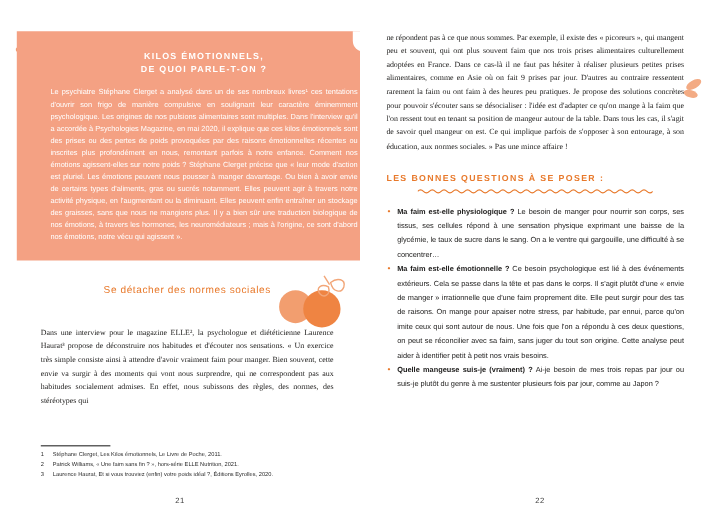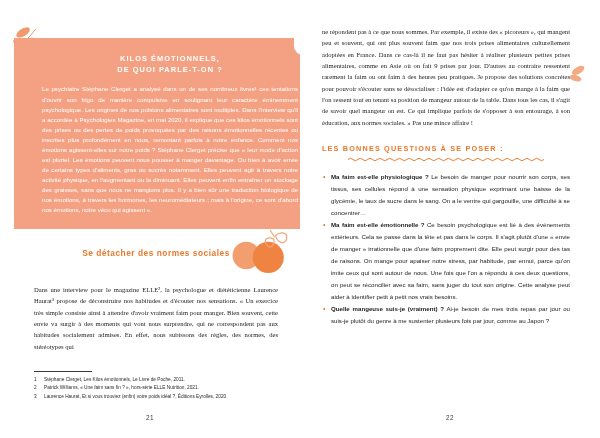--- a/index.html
+++ b/index.html
@@ -29,21 +29,21 @@
     height: 438px;
     box-sizing: border-box;
     overflow: hidden;
   }
   .page-left  { padding: 26px 22px 0 34px; }
   .page-right { padding: 26px 30px 0 22px; }
 
   
   .callout {
     position: relative;
-    margin: 12px 0 0 -20px;
+    margin: 0 0 0 -20px;
     width: 298px;
     background: #f4a183;
     border-radius: 0 0 10px 0;
     padding: 16px 14px 14px 28px;
     box-sizing: border-box;
     color: #ffffff;
   }
   
   .callout::after {
     content: "";
@@ -72,21 +72,21 @@
     line-height: 1.63;
     text-align: justify;
     color: #ffffff;
     margin: 0;
   }
 
   
   .section-heading {
     font-family: "Liberation Sans", sans-serif;
     font-size: 8.4px;
-    font-weight: 700;
+    font-weight: 400;
     letter-spacing: 0.5px;
     color: #e8792b;
     text-align: center;
     margin: 19px 0 26px 0;
   }
 
   
   .body-text {
     font-family: "Liberation Serif", serif;
     font-size: 6.6px;

